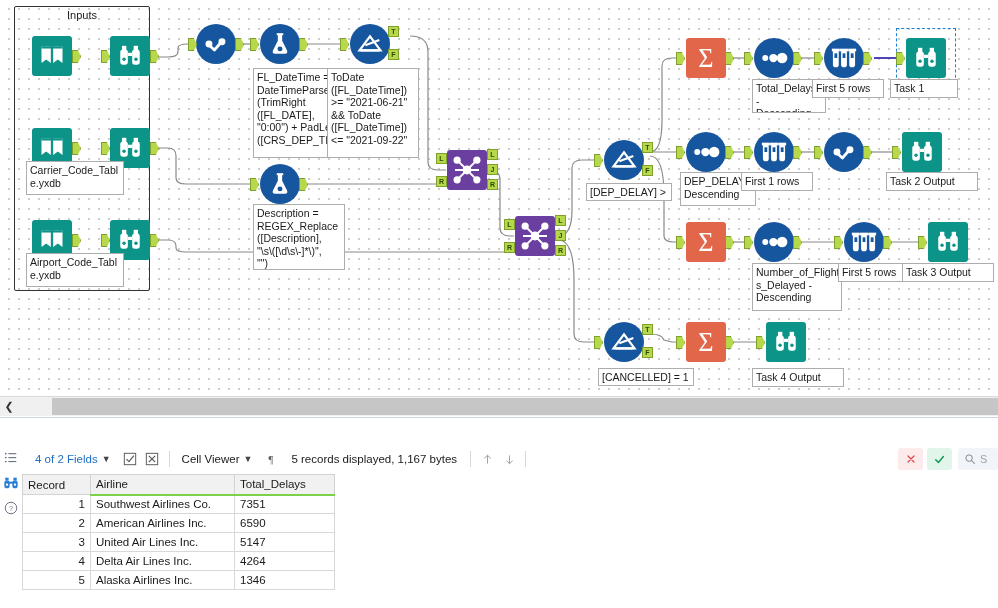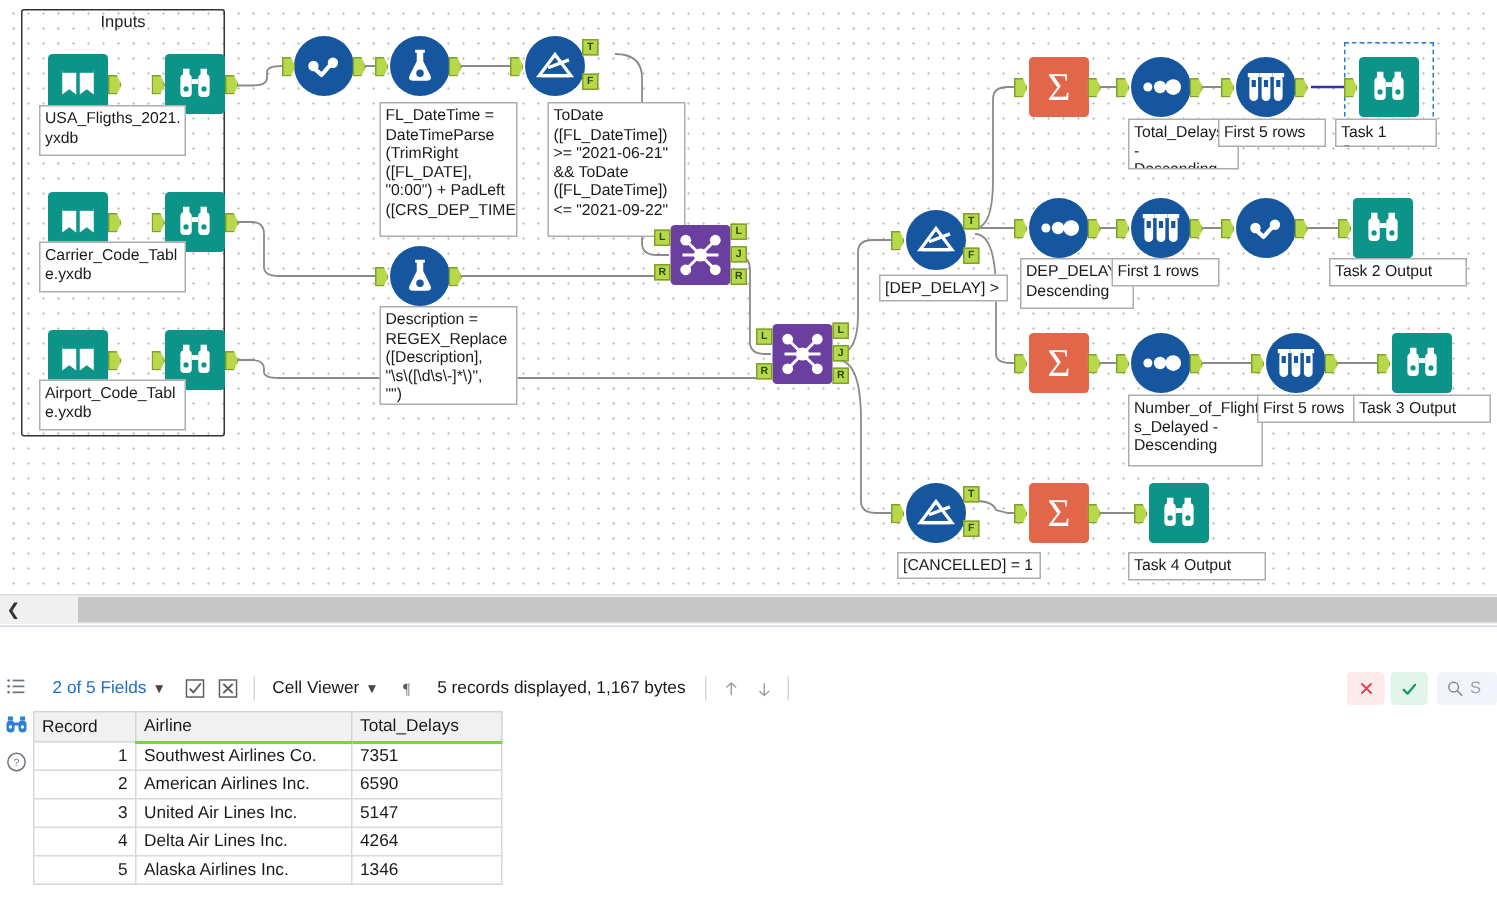--- a/index.html
+++ b/index.html
@@ -236,22 +236,20 @@
         <rect x="14" y="6" width="7" height="14" rx="2.5" fill="#fff"></rect>
         <rect x="10" y="9" width="4" height="3" fill="#fff"></rect>
         <rect x="4.6" y="2.6" width="4" height="4" fill="#fff"></rect>
         <rect x="15.4" y="2.6" width="4" height="4" fill="#fff"></rect>
         <circle cx="6.5" cy="15" r="1.6" fill="#0d9488"></circle>
         <circle cx="17.5" cy="15" r="1.6" fill="#0d9488"></circle>
       </svg>
     </div>
     <div class="anchor out" style="left:40px; top:14px;"></div>
   </div>
-  <div class="anno" style="left:26px; top:70px; width:98px; height:34px;">USA_Fligths_2021.
-yxdb</div>
 
   <div class="tool" style="left:32px; top:128px;">
     <div class="teal">
       <svg width="28" height="28" viewBox="0 0 24 24">
         <path d="M3 4 L11 4 L11 18 L7 15 L3 18 Z" fill="#fff"></path>
         <path d="M13 4 L21 4 L21 18 L17 15 L13 18 Z" fill="#fff"></path>
         <rect x="3" y="4" width="18" height="1.6" fill="#0d9488"></rect>
       </svg>
     </div>
     <div class="anchor out" style="left:40px; top:14px;"></div>
@@ -338,21 +336,21 @@
     <div class="anchor-lbl" style="left:38px; top:2px;">T</div>
     <div class="anchor-lbl" style="left:38px; top:25px;">F</div>
   </div>
 
   <div class="anno" style="left:253px; top:68px; width:92px; height:90px;">FL_DateTime =
 DateTimeParse
 (TrimRight
 ([FL_DATE],
 "0:00") + PadLeft
 ([CRS_DEP_TIME...</div>
-  <div class="anno" style="left:365px; top:68px; width:92px; height:90px;">ToDate
+  <div class="anno" style="left:327px; top:68px; width:92px; height:90px;">ToDate
 ([FL_DateTime])
 &gt;= "2021-06-21"
 &amp;&amp; ToDate
 ([FL_DateTime])
 &lt;= "2021-09-22"</div>
 
   <div class="tool" style="left:260px; top:164px;">
     <div class="anchor in" style="left:-10px; top:14px;"></div>
     <div class="circ">
       <svg width="26" height="26" viewBox="0 0 24 24">
@@ -675,21 +673,21 @@
     <div class="rail-ico">
       <svg width="14" height="14" viewBox="0 0 16 16">
         <circle cx="8" cy="8" r="6.6" fill="none" stroke="currentColor" stroke-width="1.1"></circle>
         <text x="8" y="11.2" font-size="8" font-family="Liberation Sans, sans-serif" fill="currentColor" text-anchor="middle">?</text>
       </svg>
     </div>
   </div>
 
   <div id="rtoolbar">
     <div class="tb-item tb-link" style="margin-left:6px;">
-      <span>2 of 5 Fields</span>
+      <span>4 of 2 Fields</span>
       <span class="caret">▼</span>
     </div>
     <div class="tb-ico" style="margin-left:5px;">
       <svg width="14" height="14" viewBox="0 0 16 16">
         <rect x="1.5" y="1.5" width="13" height="13" fill="none" stroke="#5a5a5a" stroke-width="1.1"></rect>
         <path d="M4 8.2 L6.8 11 L12.4 4.2" fill="none" stroke="#5a5a5a" stroke-width="1.4"></path>
       </svg>
     </div>
     <div class="tb-ico" style="margin-left:7px;">
       <svg width="14" height="14" viewBox="0 0 16 16">

